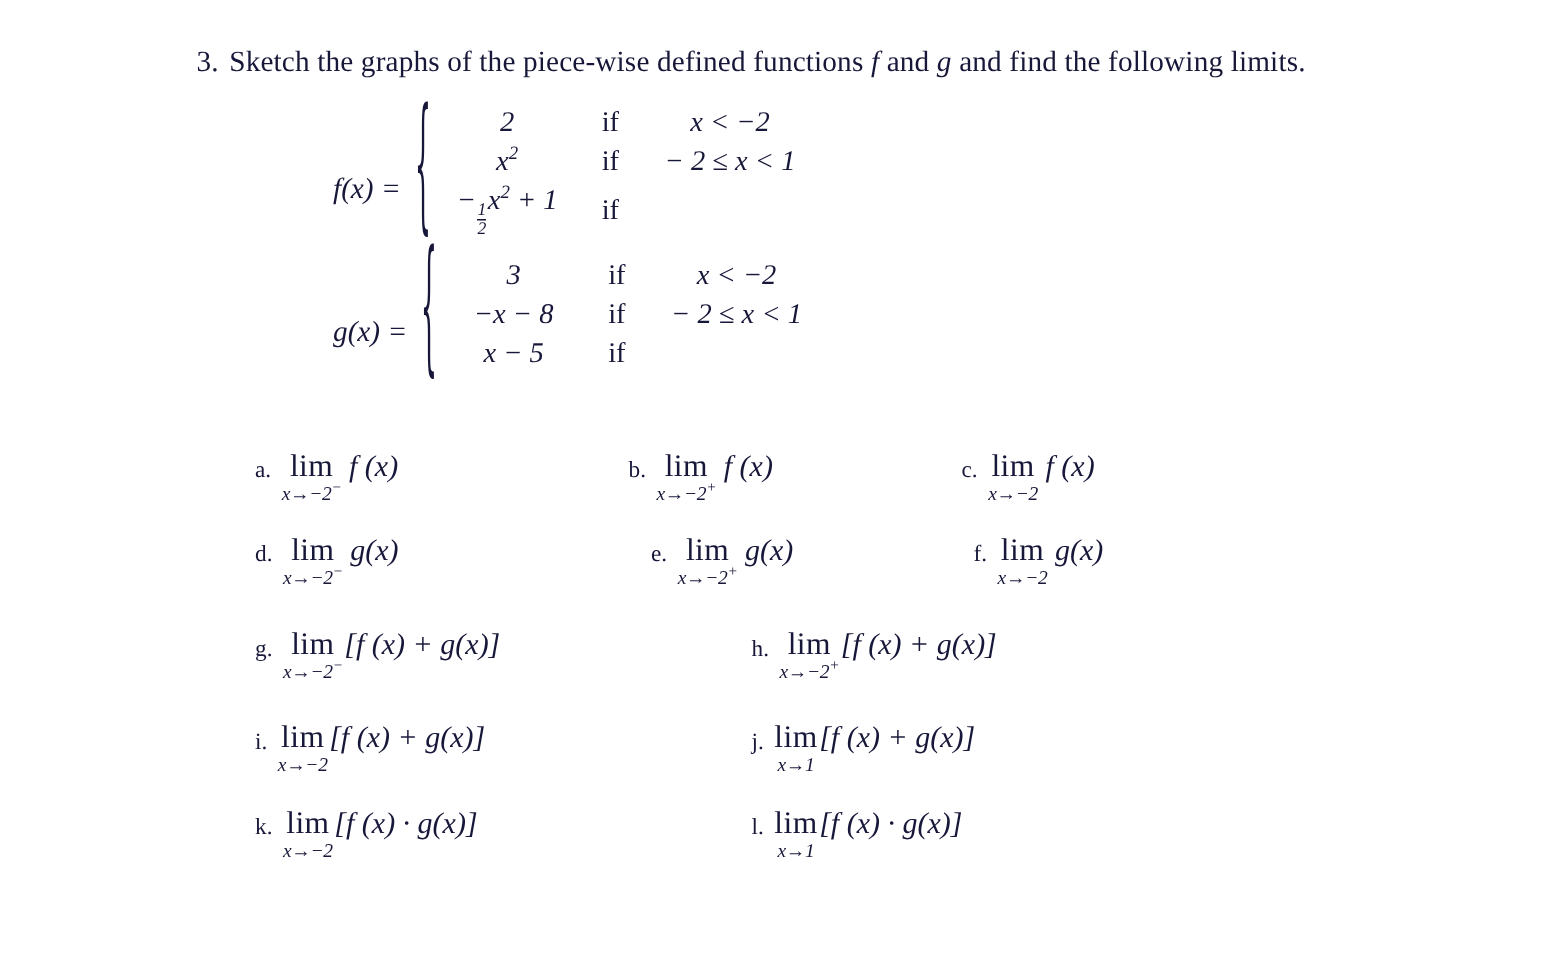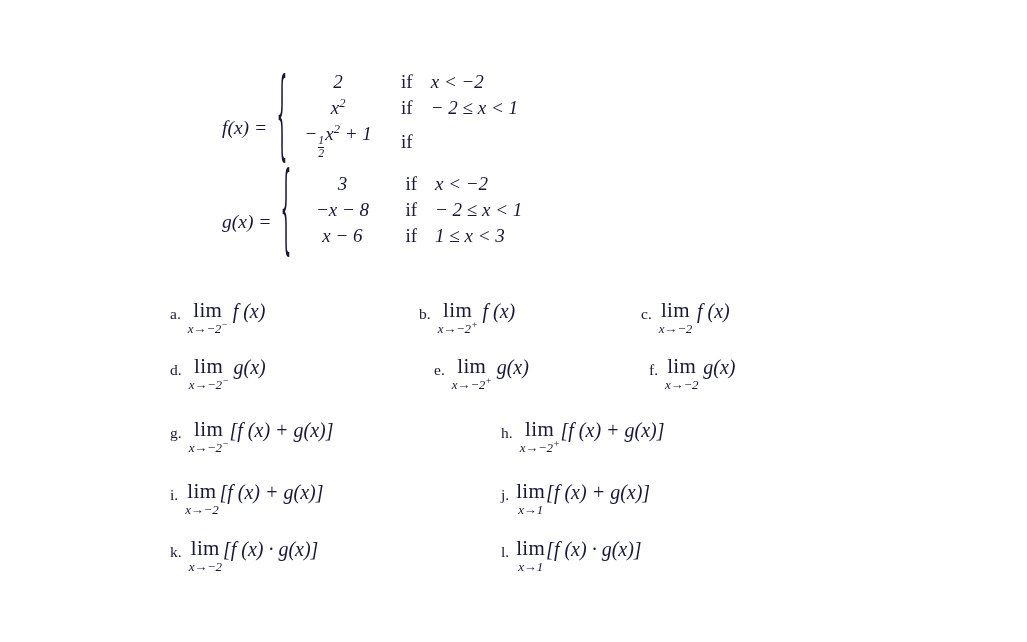--- a/index.html
+++ b/index.html
@@ -73,20 +73,21 @@
     padding: 1px 6px 1px 4px;
     white-space: nowrap;
     min-width: 86px;
   }
   .pw-if {
     text-align: left;
     padding: 1px 14px;
     white-space: nowrap;
   }
   .pw-cond {
+    text-align: center;
     padding: 1px 4px;
     white-space: nowrap;
     min-width: 112px;
   }
 
   sup.pw2 {
     font-size: 0.66em;
     vertical-align: super;
     line-height: 0;
   }
@@ -147,20 +148,27 @@
     align-self: flex-start;
     text-align: right;
   }
   .limbody.tight { padding-left: 1px; }
 </style>
 </head>
 <body>
 
 <div class="page">
 
+  <div class="prompt">
+    <span class="num">3.</span><span>Sketch the graphs of the piece-wise defined functions</span>
+    <span class="mi">f</span>
+    <span>and</span>
+    <span class="mi">g</span>
+    <span>and find the following limits.</span>
+  </div>
 
   <div class="pw" id="pw-f">
     <span class="pw-lhs mi">f(x) =</span>
     <span class="brace brace-tall">{</span>
     <span class="pw-rows">
 
       <span class="pw-expr mi">2</span>
       <span class="pw-if">if</span>
       <span class="pw-cond mi">x &lt; −2</span>
 
@@ -182,23 +190,22 @@
     <span class="pw-rows">
 
       <span class="pw-expr mi">3</span>
       <span class="pw-if">if</span>
       <span class="pw-cond mi">x &lt; −2</span>
 
       <span class="pw-expr mi">−x − 8</span>
       <span class="pw-if">if</span>
       <span class="pw-cond mi">− 2 ≤ x &lt; 1</span>
 
-      <span class="pw-expr mi">x − 6</span>
-      <span class="pw-if">if</span>
-      <span class="pw-cond mi">1 ≤ x &lt; 3</span>
+      <span class="pw-expr mi">x − 5</span>
+      <span class="pw-if">if</span>
     </span>
   </div>
 
   <div class="limit" style="left:170px; top:300px;">
     <span class="lbl">a.</span>
     <span class="limexpr">
       <span class="limop">
         <span class="lim">lim</span>
         <span class="sub mi"><span>x→−2</span><sup>−</sup></span>
       </span>

